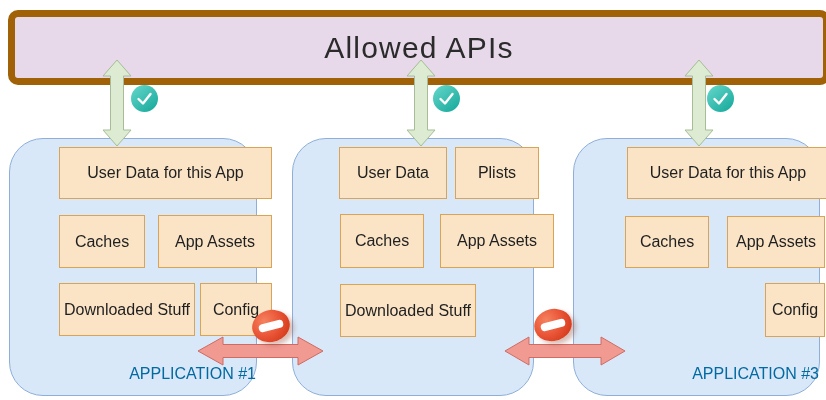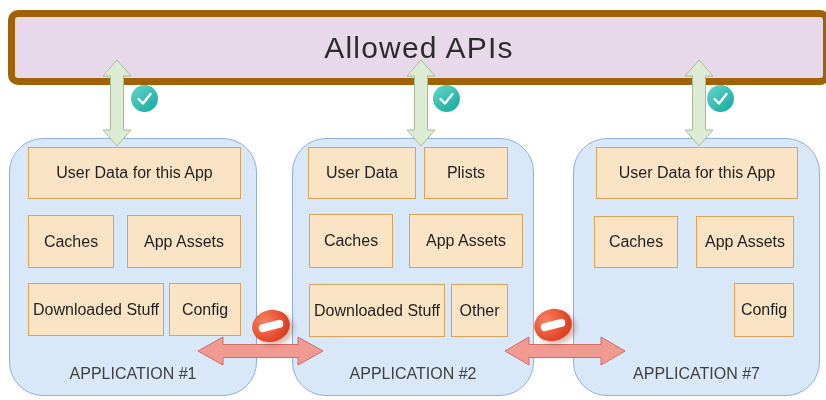--- a/index.html
+++ b/index.html
@@ -16,28 +16,28 @@
   .api-bar .title{font-size:30px;letter-spacing:1.2px;color:#2b2b2b;}
   
   .sandbox{
     position:absolute;top:138px;height:256px;
     background:#d8e8f8;border:1px solid #8fafd9;border-radius:34px;
   }
   .sandbox.app1{left:9px;width:246px;}
   .sandbox.app2{left:292px;width:240px;}
   .sandbox.app3{left:573px;width:245px;}
   .app-label{
-    position:absolute;left:0;right:0;bottom:12px;text-align:center;
-    font-size:16px;color:#404040;
+    position:absolute;left:0;right:0;bottom:12px;text-align:right;
+    font-size:16px;color:#0369a1;
   }
   
   .res{
     position:absolute;background:#fbe4c6;border:1px solid #d9a456;
     display:flex;align-items:center;justify-content:center;
-    font-size:16px;color:#1f1f1f;white-space:nowrap;
+    font-size:16px;color:#1f1f1f;white-space:nowrap;margin-left:31px;
   }
   
   .a1b1{left:18px;top:8px;width:211px;height:50px;}
   .a1b2{left:18px;top:76px;width:84px;height:51px;}
   .a1b3{left:117px;top:76px;width:112px;height:51px;}
   .a1b4{left:18px;top:144px;width:134px;height:51px;}
   .a1b5{left:159px;top:144px;width:70px;height:51px;}
   
   .a2b1{left:15px;top:8px;width:106px;height:50px;}
   .a2b2{left:131px;top:8px;width:82px;height:50px;}
@@ -100,30 +100,28 @@
     <div class="res a1b5">Config</div>
     <div class="app-label">APPLICATION #1</div>
   </div>
 
   <div class="sandbox app2">
     <div class="res a2b2">Plists</div>
     <div class="res a2b1">User Data</div>
     <div class="res a2b3">Caches</div>
     <div class="res a2b4">App Assets</div>
     <div class="res a2b5">Downloaded Stuff</div>
-    <div class="res a2b6">Other</div>
-    <div class="app-label">APPLICATION #2</div>
   </div>
 
   <div class="sandbox app3">
     <div class="res a3b1">User Data for this App</div>
     <div class="res a3b2">Caches</div>
     <div class="res a3b3">App Assets</div>
     <div class="res a3b5">Config</div>
-    <div class="app-label">APPLICATION #7</div>
+    <div class="app-label">APPLICATION #3</div>
   </div>
 
   <svg class="v-arrow ar1" viewBox="0 0 30 88">
     <path d="M15,1 L29,17 L21.5,17 L21.5,71 L29,71 L15,87 L1,71 L8.5,71 L8.5,17 L1,17 Z" fill="#dcebd2" stroke="#a6bd97" stroke-width="1"></path>
   </svg>
   <svg class="v-arrow ar2" viewBox="0 0 30 88">
     <path d="M15,1 L29,17 L21.5,17 L21.5,71 L29,71 L15,87 L1,71 L8.5,71 L8.5,17 L1,17 Z" fill="#dcebd2" stroke="#a6bd97" stroke-width="1"></path>
   </svg>
   <svg class="v-arrow ar3" viewBox="0 0 30 88">
     <path d="M15,1 L29,17 L21.5,17 L21.5,71 L29,71 L15,87 L1,71 L8.5,71 L8.5,17 L1,17 Z" fill="#dcebd2" stroke="#a6bd97" stroke-width="1"></path>

